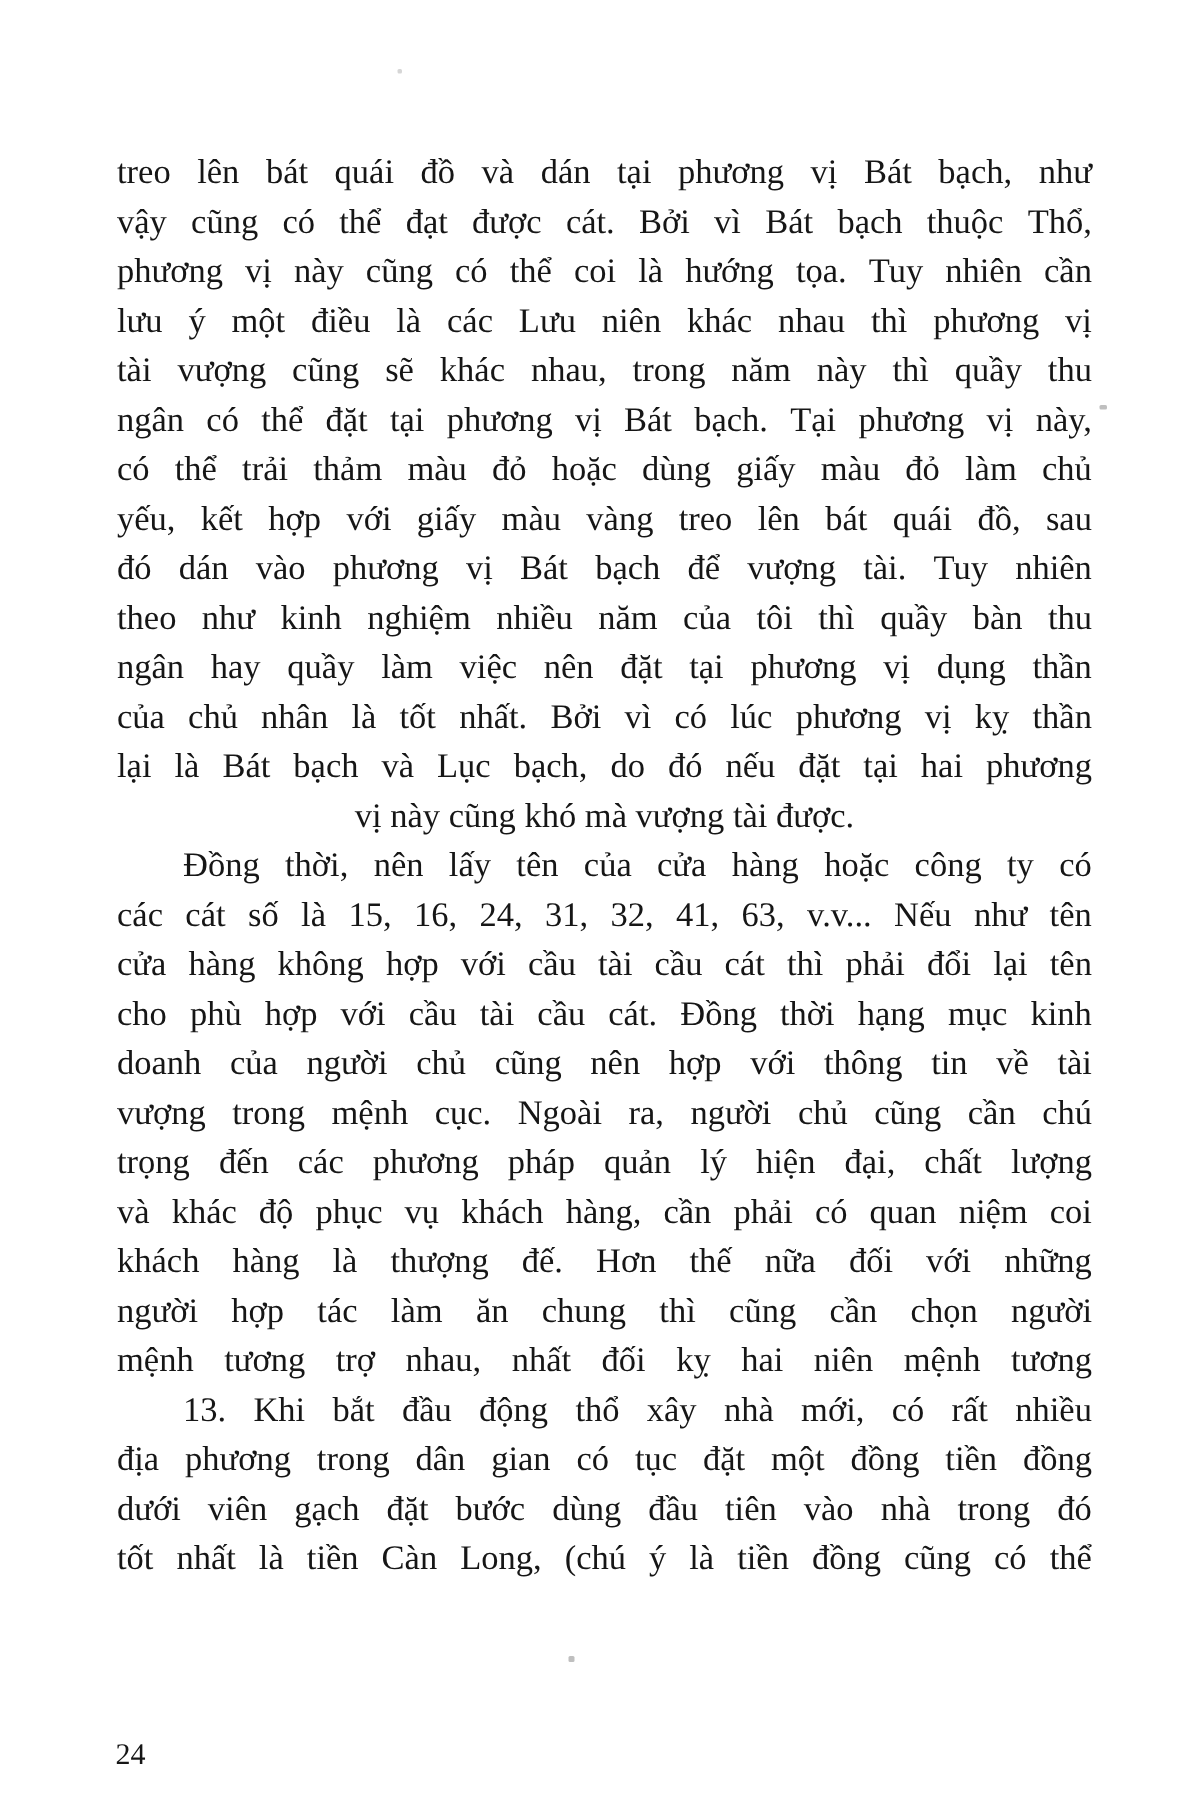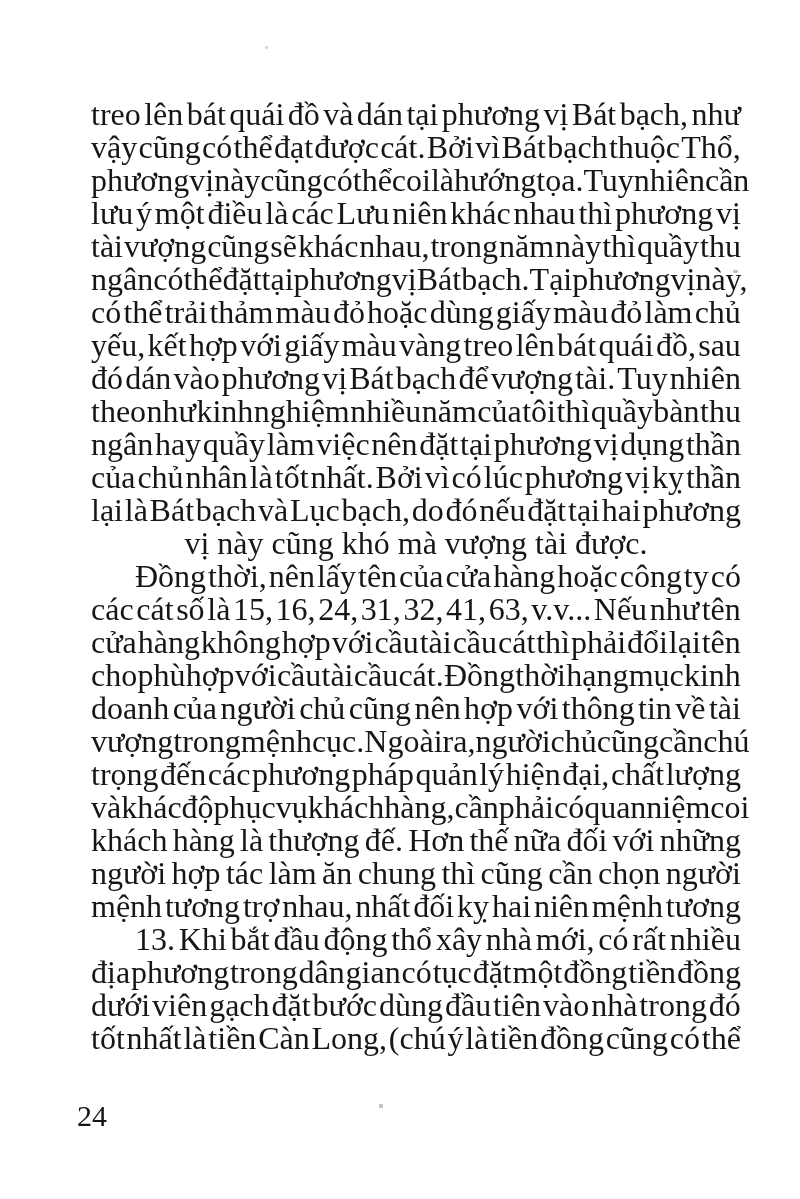--- a/index.html
+++ b/index.html
@@ -19,23 +19,22 @@
     left: 0; top: 0;
     width: 800px; height: 1199px;
     background: var(--paper, #ffffff);
   }
   .textblock {
     position: absolute;
     left: 78px;
     top: 98px;
     width: 650px;
     color: var(--ink, #161616);
-    font-size: 32px;
+    font-size: 23px;
     line-height: 33px;
-    margin-left: 13px;
   }
   .line {
     height: 33px;
     white-space: nowrap;
   }
   
   .line.j {
     display: flex;
     flex-wrap: nowrap;
     justify-content: space-between;
@@ -49,22 +48,22 @@
     padding-left: 44px;
   }
   
   .line.short {
     white-space: nowrap;
     text-align: center;
   }
   .pagenum {
     position: absolute;
     left: 77px;
-    top: 1099px;
-    font-size: 30px;
+    top: 1154px;
+    font-size: 20px;
     line-height: 33px;
     color: var(--ink, #161616);
   }
   .speck {
     position: absolute;
     background: #8a8a8a;
     opacity: 0.55;
     border-radius: 1px;
   }
   .speck.s1 { left: 379px; top: 1104px; width: 4px; height: 4px; }

